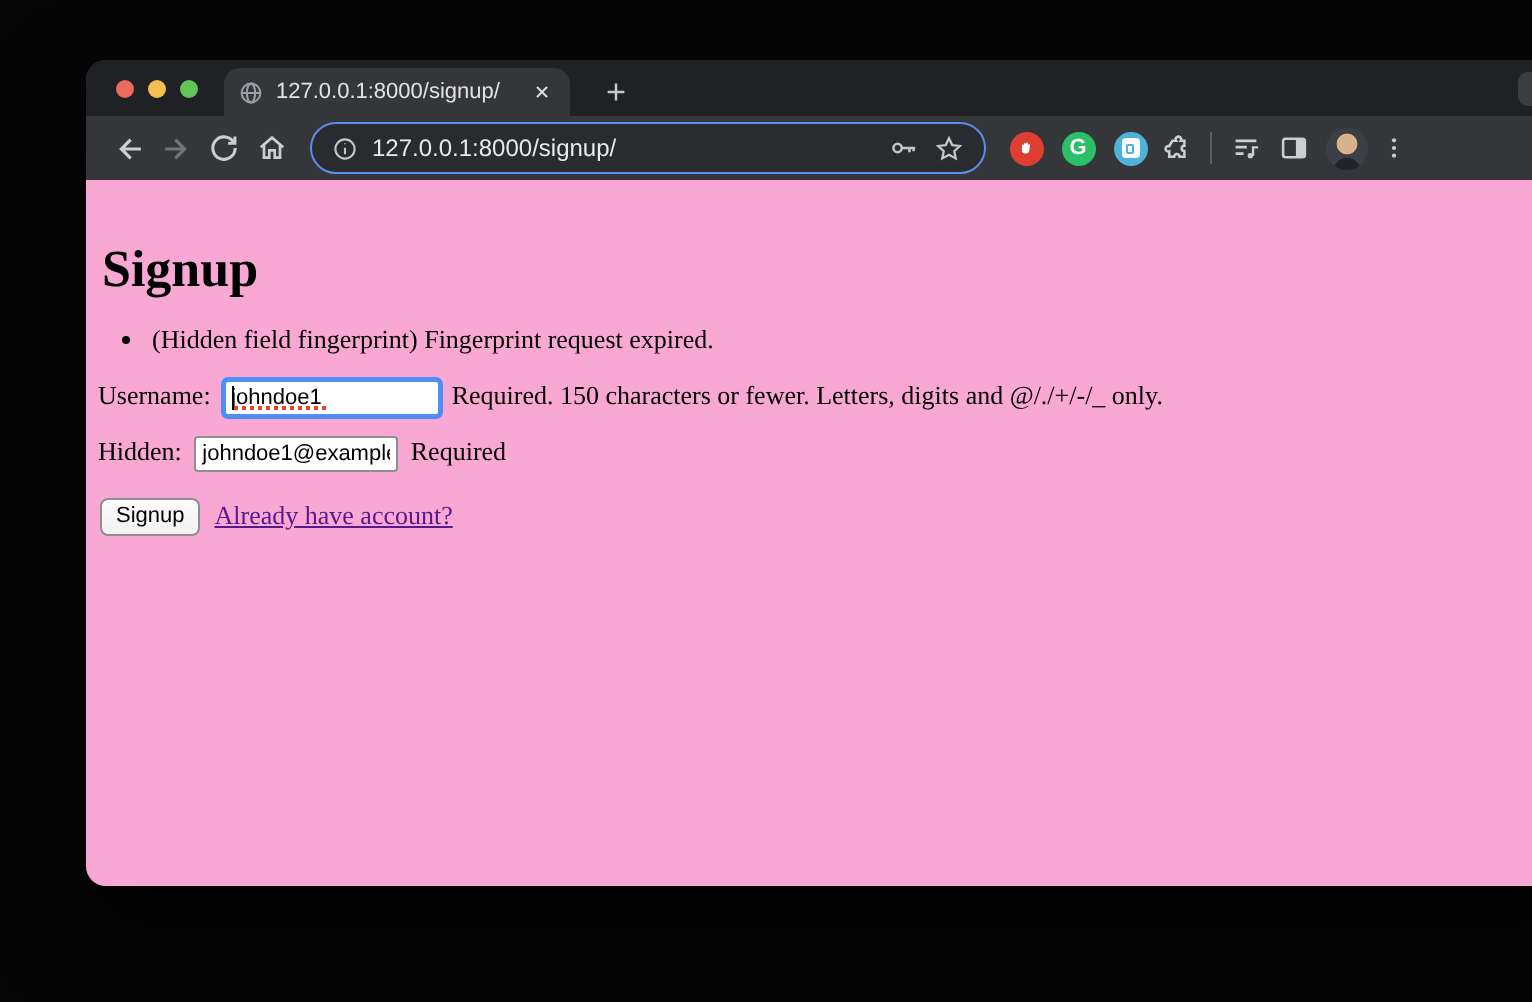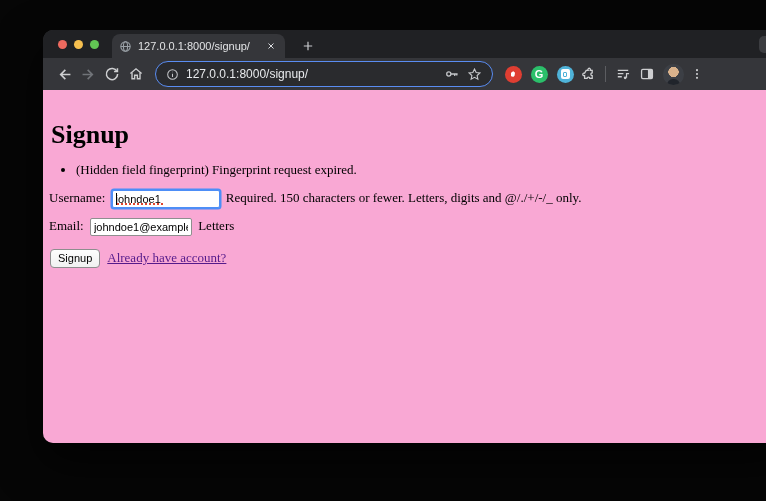--- a/index.html
+++ b/index.html
@@ -243,23 +243,23 @@
       <label>Username:</label>
       <span class="uwrap">
         <input class="txt w-user focused" type="text" value="johndoe1" style="">
         <span class="caret"></span>
         <span class="squiggle"></span>
       </span>
       <span class="help">Required. 150 characters or fewer. Letters, digits and @/./+/-/_ only.</span>
     </p>
 
     <p class="row">
-      <label>Email:</label>
+      <label>Hidden:</label>
       <input class="txt w-email" type="text" value="johndoe1@example.com" style="">
-      <span class="help">Letters</span>
+      <span class="help">Required</span>
     </p>
 
 
 
 
     <div class="actions">
       <button class="submit">Signup</button>
       <a class="login-link" href="#">Already have account?</a>
     </div>
   </div>

